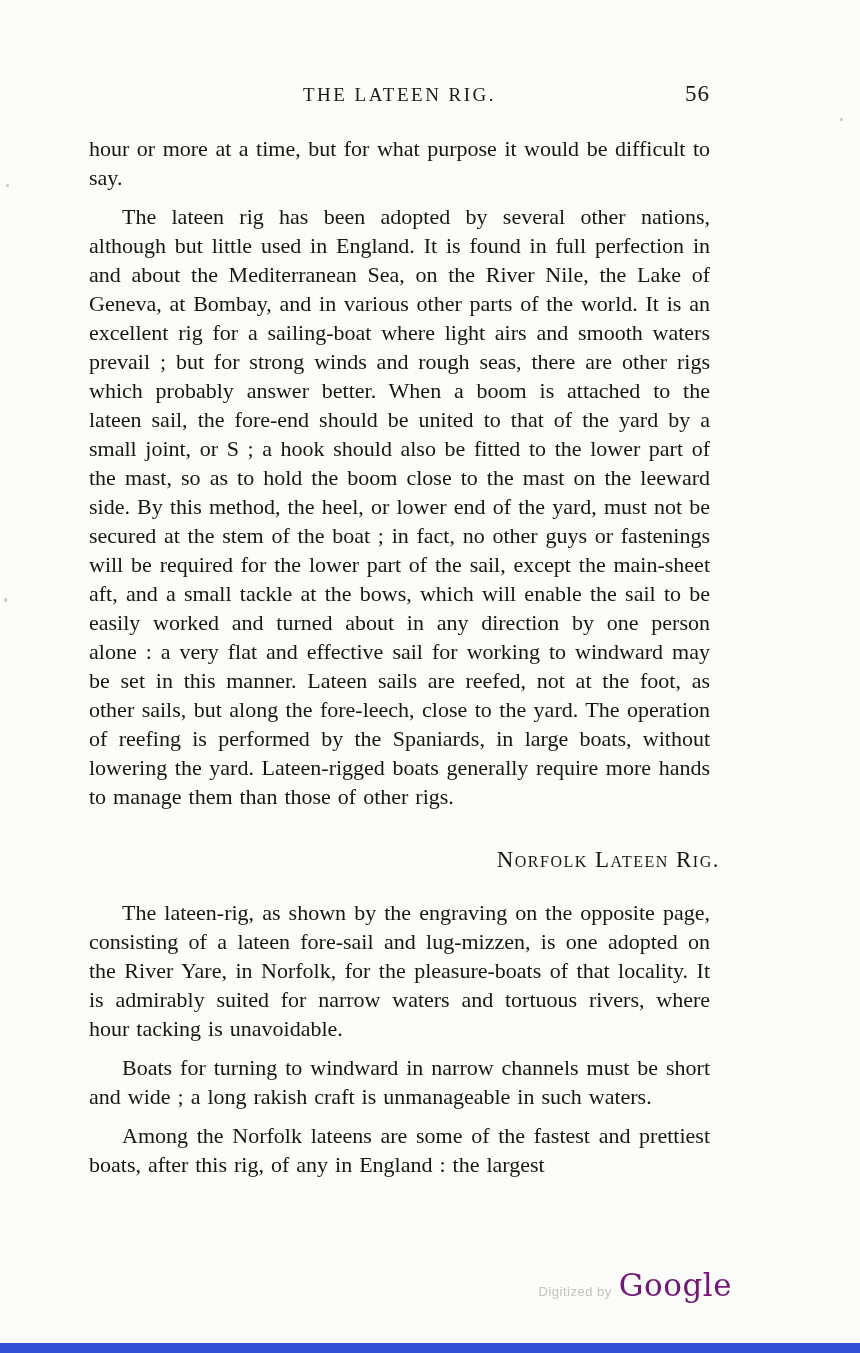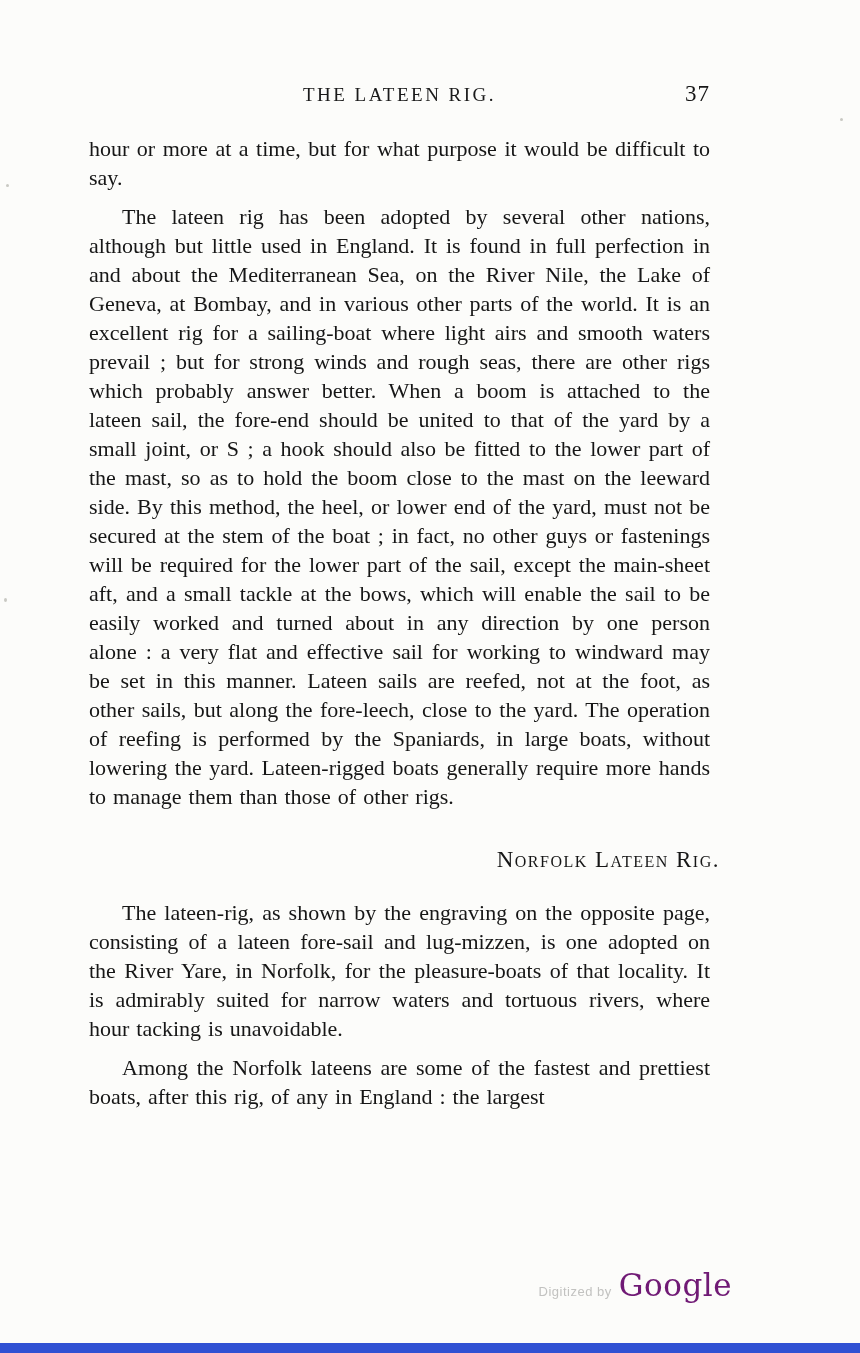--- a/index.html
+++ b/index.html
@@ -96,32 +96,33 @@
 </style>
 </head>
 <body>
 
 <div class="page" style="background: rgb(252, 252, 250);">
 
   <div class="content">
 
     <div class="header">
       <span class="running-title">THE LATEEN RIG.</span>
-      <span class="page-number">37</span>
+      <span class="page-number">56</span>
     </div>
 
     <div class="body-text">
       <p class="noindent">hour or more at a time, but for what purpose it would be difficult to say.</p>
       <p>The lateen rig has been adopted by several other nations, although but little used in England. It is found in full perfection in and about the Mediterranean Sea, on the River Nile, the Lake of Geneva, at Bombay, and in various other parts of the world. It is an excellent rig for a sailing-boat where light airs and smooth waters prevail&nbsp;; but for strong winds and rough seas, there are other rigs which probably answer better. When a boom is attached to the lateen sail, the fore-end should be united to that of the yard by a small joint, or S&nbsp;; a hook should also be fitted to the lower part of the mast, so as to hold the boom close to the mast on the leeward side. By this method, the heel, or lower end of the yard, must not be secured at the stem of the boat&nbsp;; in fact, no other guys or fastenings will be required for the lower part of the sail, except the main-sheet aft, and a small tackle at the bows, which will enable the sail to be easily worked and turned about in any direction by one person alone&nbsp;: a very flat and effective sail for working to windward may be set in this manner. Lateen sails are reefed, not at the foot, as other sails, but along the fore-leech, close to the yard. The operation of reefing is performed by the Spaniards, in large boats, without lowering the yard. Lateen-rigged boats generally require more hands to manage them than those of other rigs.</p>
     </div>
 
     <h2 class="section-heading">Norfolk Lateen Rig.</h2>
 
     <div class="body-text">
       <p>The lateen-rig, as shown by the engraving on the opposite page, consisting of a lateen fore-sail and lug-mizzen, is one adopted on the River Yare, in Norfolk, for the pleasure-boats of that locality. It is admirably suited for narrow waters and tortuous rivers, where hour tacking is unavoidable.</p>
+      <p>Boats for turning to windward in narrow channels must be short and wide&nbsp;; a long rakish craft is unmanageable in such waters.</p>
       <p>Among the Norfolk lateens are some of the fastest and prettiest boats, after this rig, of any in England&nbsp;: the largest</p>
     </div>
 
   </div>
 
   <div class="watermark">
     <span class="digitized-by">Digitized by</span>
     <span class="google-logo">Google</span>
   </div>
 

